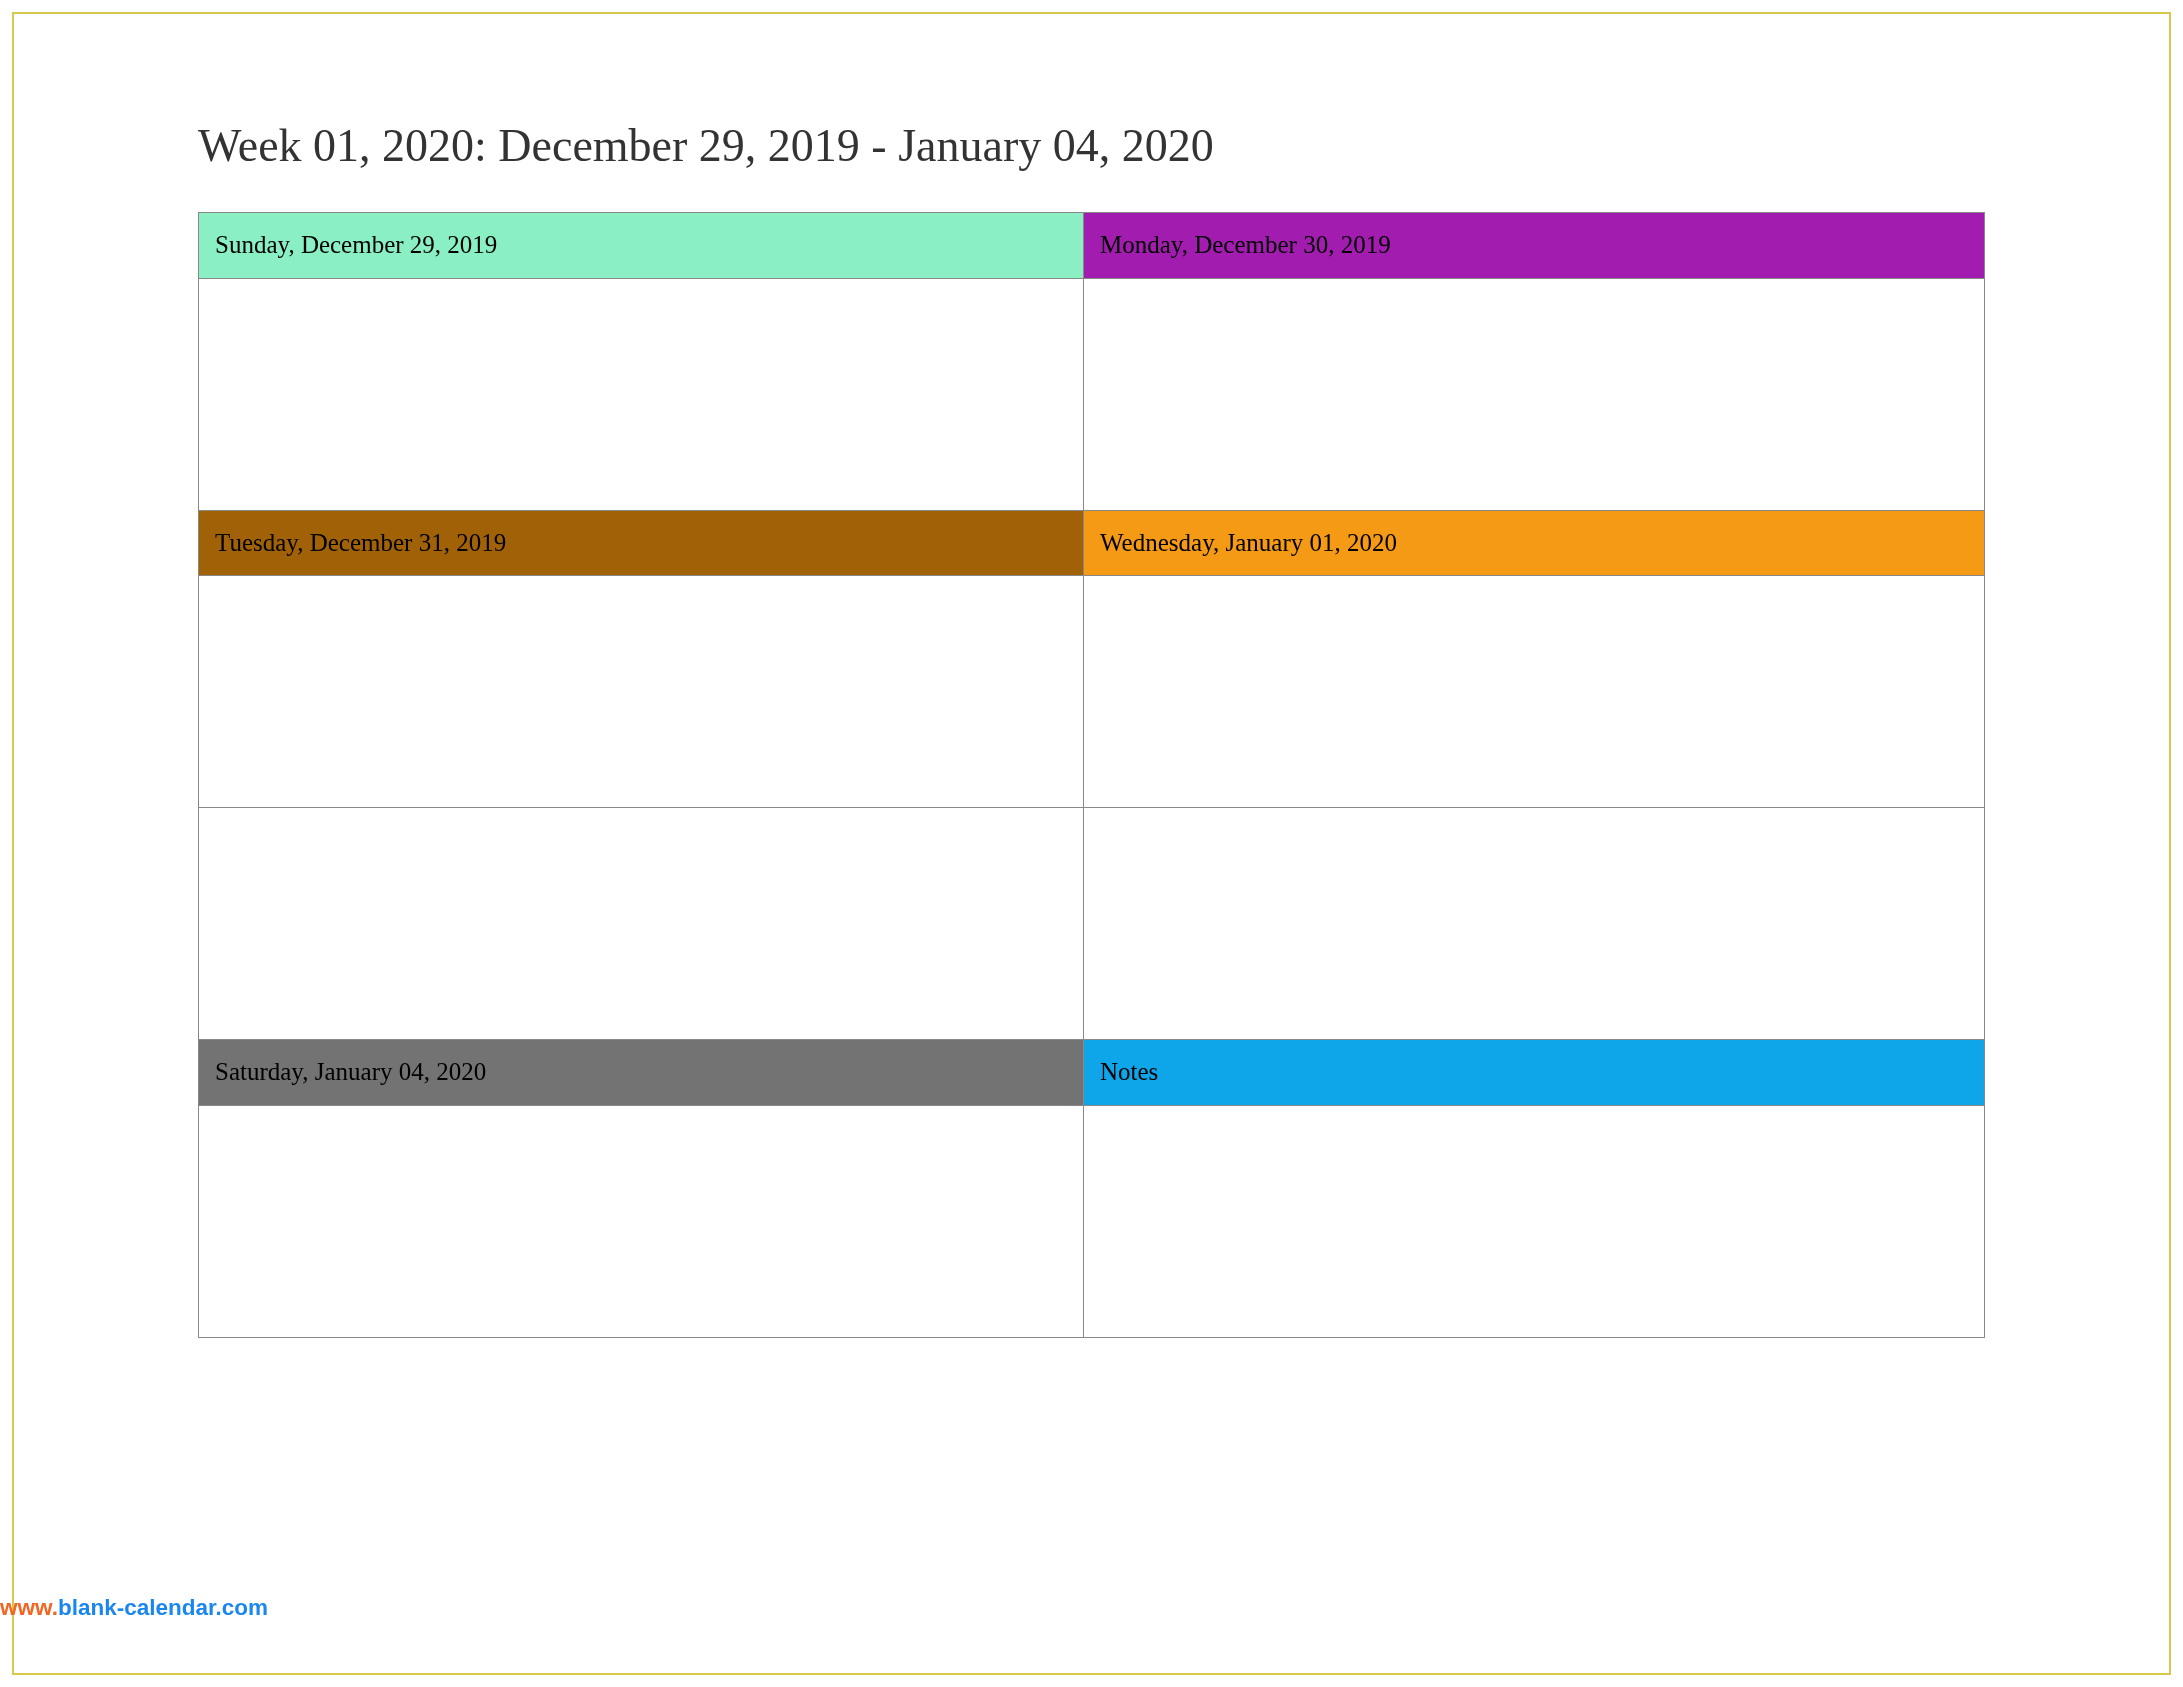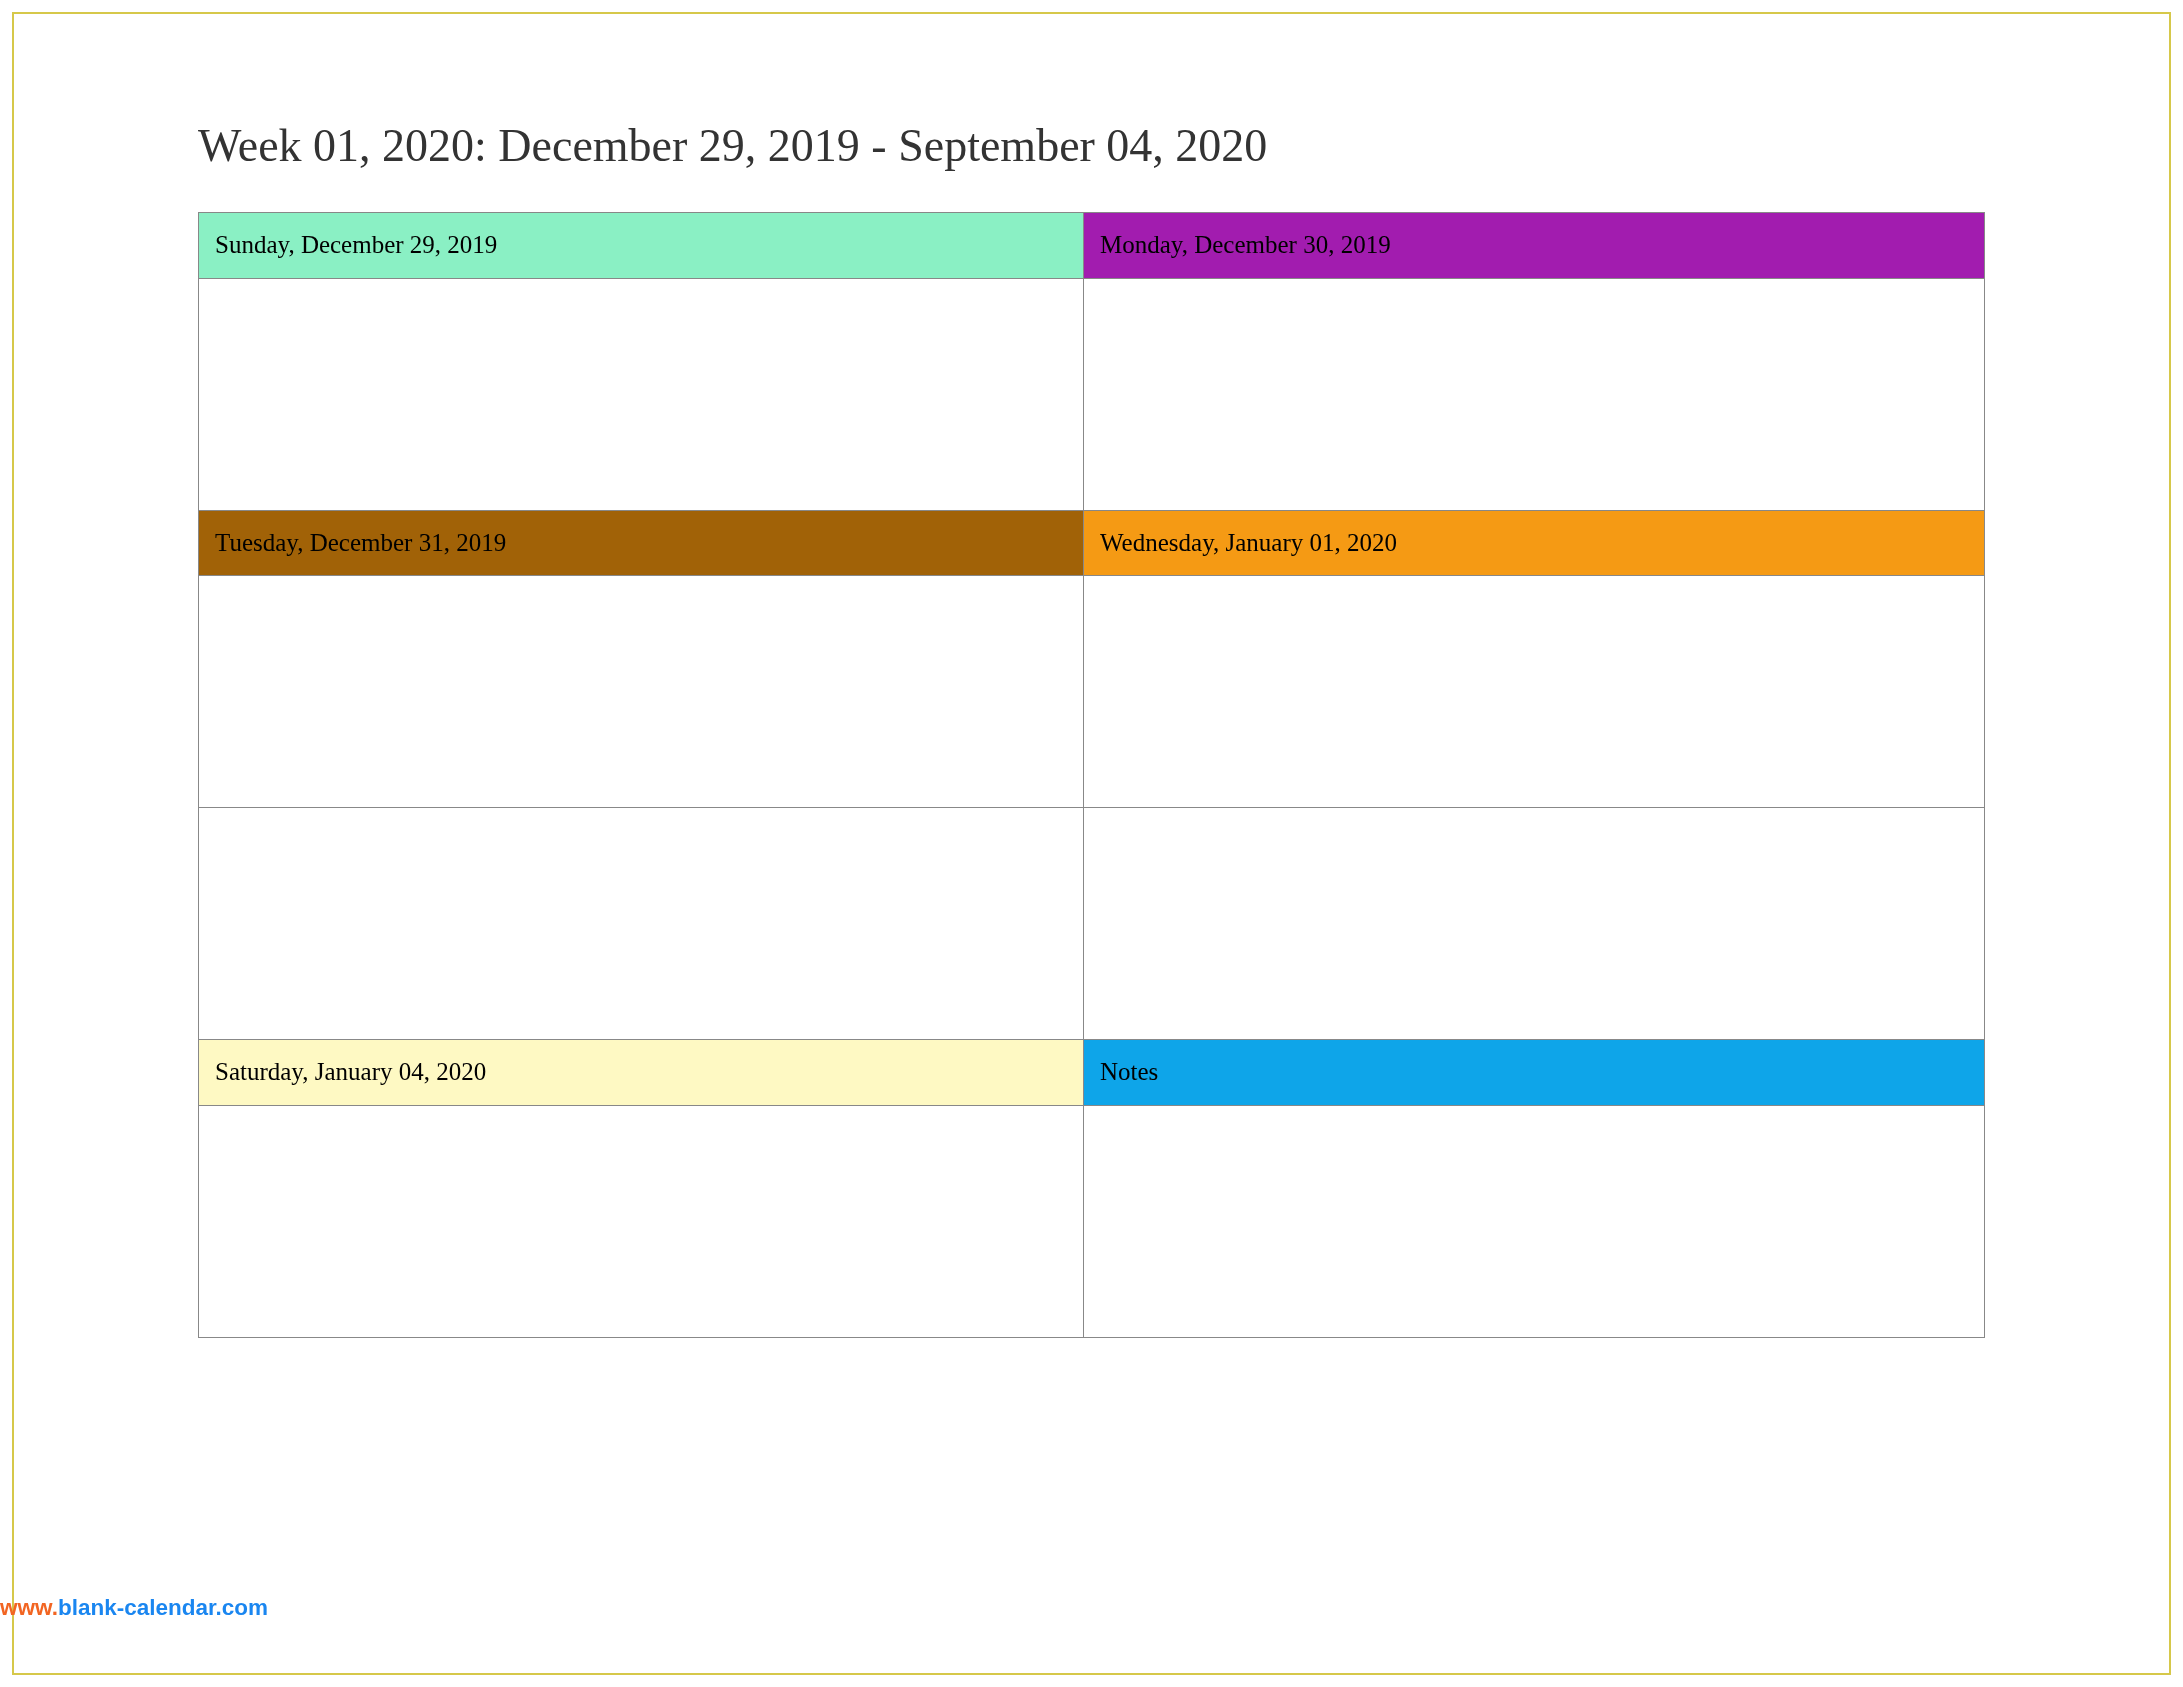--- a/index.html
+++ b/index.html
@@ -52,42 +52,42 @@
     .day-body {
       height: 232px;
       background: #ffffff;
     }
     .c-mint   { background: #8af0c4; }
     .c-cream  { background: #a21caf; }
     .c-cyan   { background: #a16207; }
     .c-orange { background: #f59a14; }
     .c-blue   { background: #1a86f0; }
     .c-yellow { background: #ffe600; }
-    .c-pink   { background: #fef9c3; }
+    .c-pink   { background: #737373; }
     .c-grey   { background: #0ea5e9; }
     .footer-link {
       position: absolute;
       bottom: 66px;
       left: 0;
       right: 0;
       text-align: left;
       font-family: Arial, Helvetica, sans-serif;
       font-size: 22.5px;
       font-weight: bold;
     }
     .footer-link .orange { color: #f26522; }
     .footer-link .blue   { color: #1a86f0; }
   </style>
 </head>
 <body>
 
 <div class="page-border"></div>
 
 <div class="content">
-  <h1 class="page-title">Week 01, 2020: December 29, 2019 - September 04, 2020</h1>
+  <h1 class="page-title">Week 01, 2020: December 29, 2019 - January 04, 2020</h1>
 
   <table class="calendar-grid">
     <tbody>
         <tr>
       <td class="day-header c-mint">Sunday, December 29, 2019</td>
       <td class="day-header c-cream">Monday, December 30, 2019</td>
     </tr>
     <tr>
       <td class="day-body"></td>
       <td class="day-body"></td>

